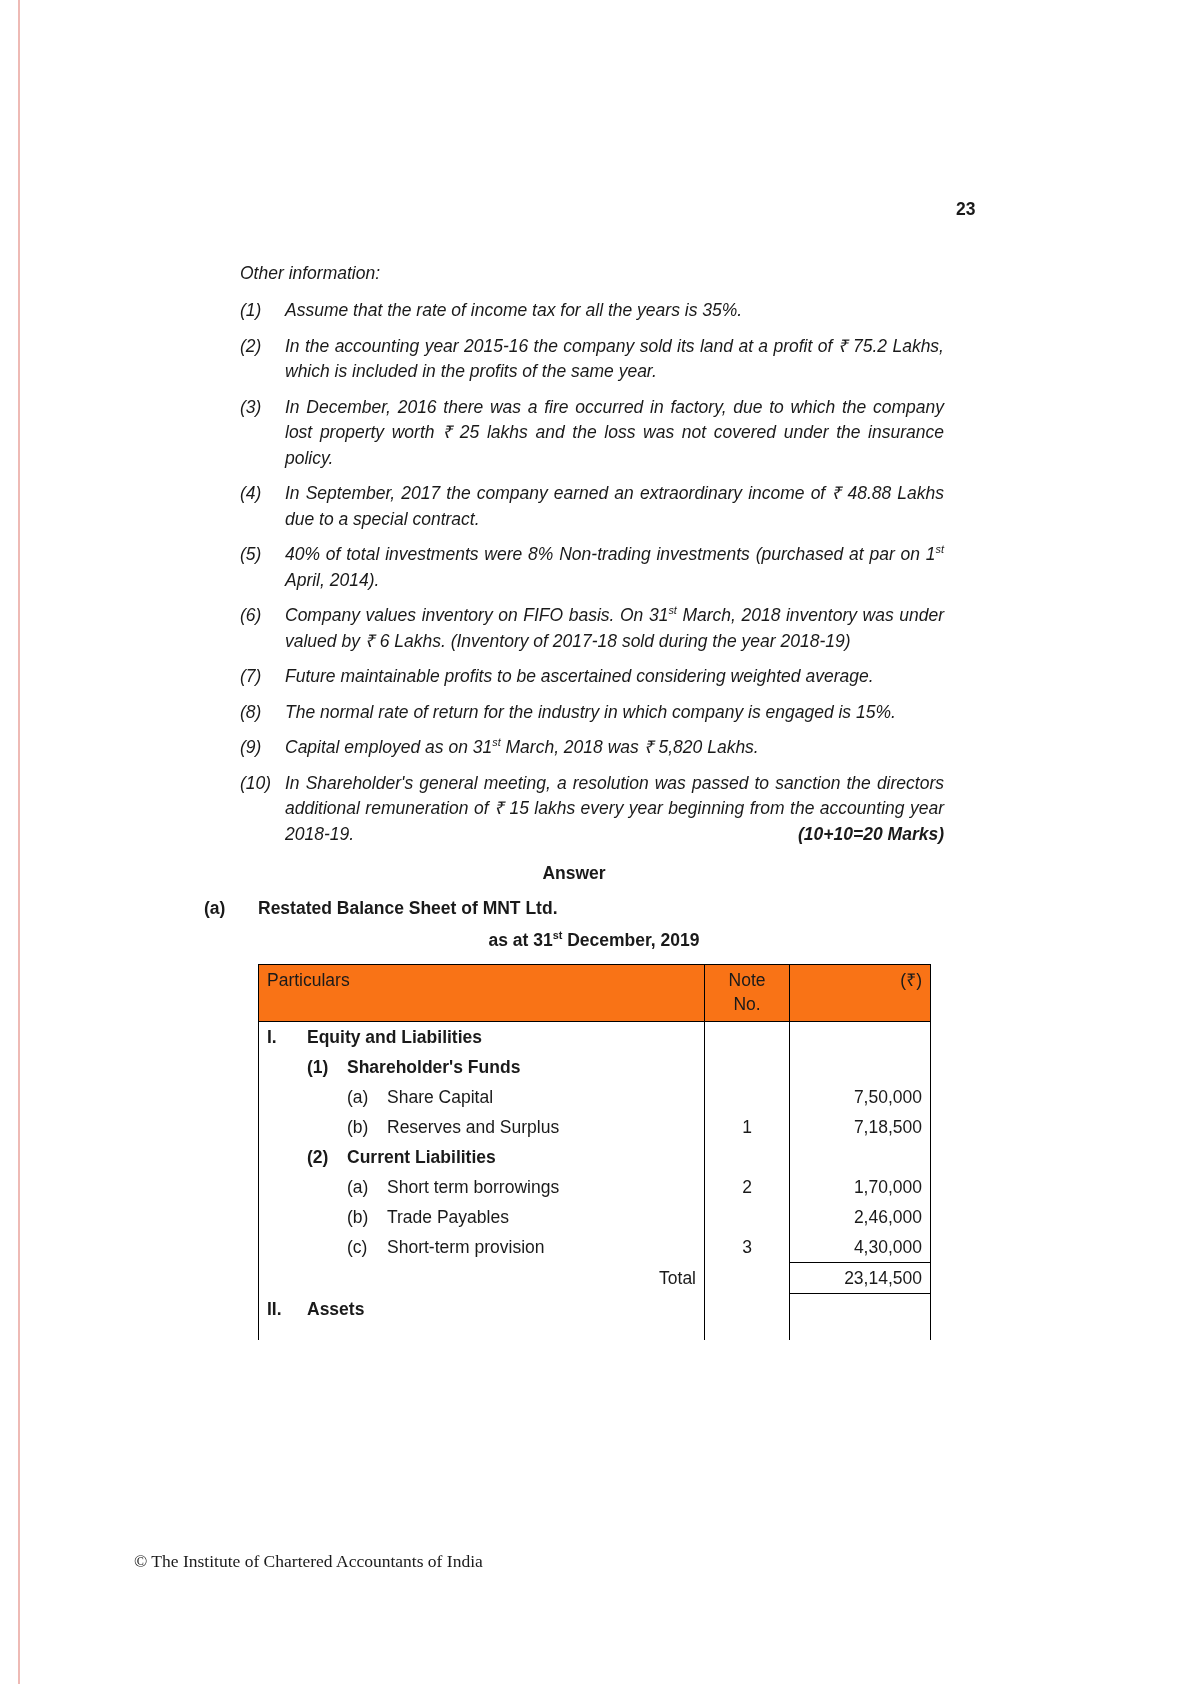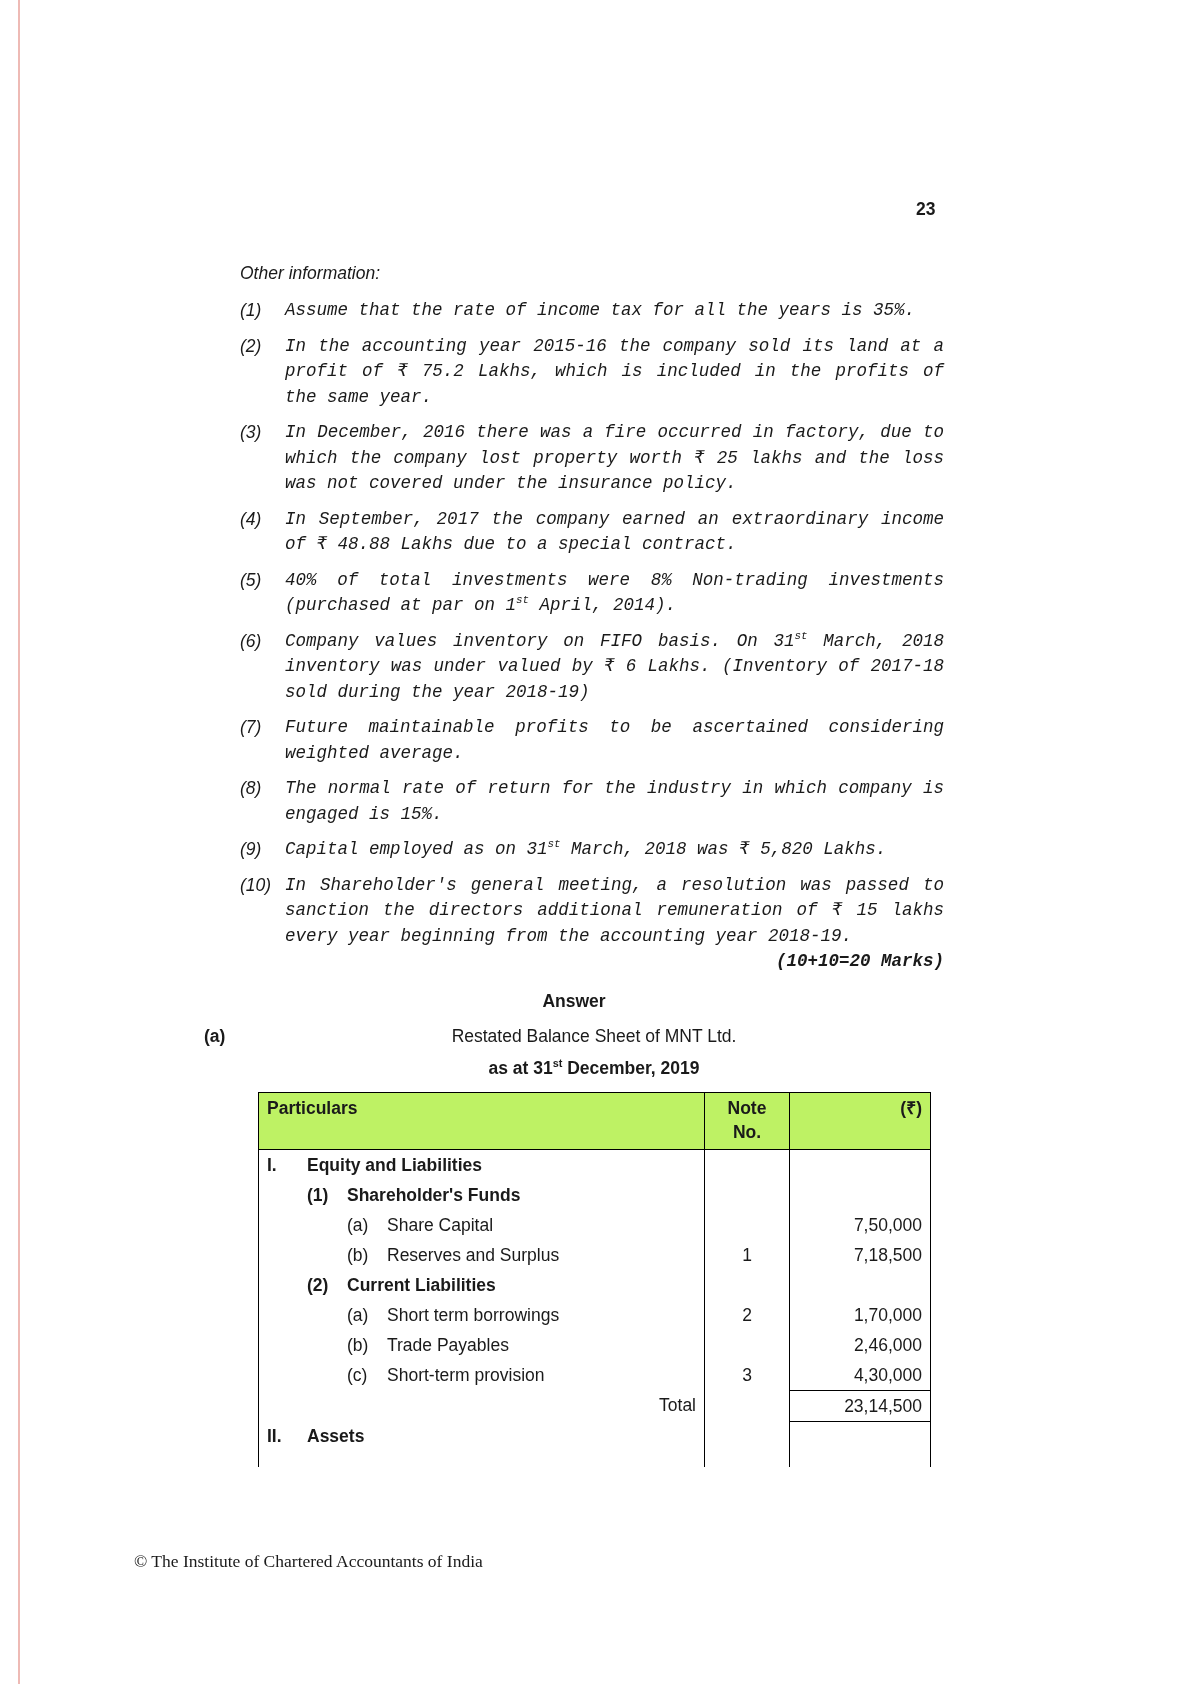--- a/index.html
+++ b/index.html
@@ -22,57 +22,56 @@
   .header-row {
     position: absolute;
     top: 199px; left: 240px; width: 700px;
     text-align: center;
     font-weight: bold;
     font-size: 17.5px;
     white-space: pre;
   }
   .page-number {
     position: absolute;
-    top: 199px; left: 916px;
+    top: 199px; left: 956px;
     font-weight: bold;
     font-size: 17.5px;
   }
   .body {
     position: absolute;
     top: 263px; left: 240px; width: 704px;
     font-size: 17.5px;
   }
   .other-heading {
     font-style: italic;
     margin-bottom: 14px;
   }
   .info-item {
     display: flex;
     font-style: italic;
     line-height: 25.5px;
     margin-bottom: 10px;
   }
   .info-item .num { flex: 0 0 45px; }
-  .info-item .txt { flex: 1; text-align: justify; font-family: Liberation Mono, monospace; }
+  .info-item .txt { flex: 1; text-align: justify; }
   .info-item .txt::after { content: ""; display: block; clear: both; }
   .marks { float: right; font-weight: bold; }
   sup { font-size: 0.62em; vertical-align: super; line-height: 0; }
   .answer-label {
     font-weight: bold;
     margin-left: -36px;
     margin-top: 16px;
     text-align: center;
   }
   .answer-row { margin-top: 14px; position: relative; }
   .part-label { position: absolute; left: -36px; top: 0; font-weight: bold; }
   .bs-title {
     display: block;
     width: 672px; margin-left: 18px;
-    text-align: center;
-    font-weight: normal;
+    font-weight: bold;
   }
   .bs-subtitle {
     width: 672px; margin-left: 18px; margin-top: 11px;
     text-align: center;
     font-weight: bold;
   }
   table.bs-table {
     border-collapse: collapse;
     table-layout: fixed;
     width: 672px;
@@ -86,23 +85,23 @@
   .bs-table col.c3 { width: 141px; }
   .bs-table th, .bs-table td {
     border-left: 1.5px solid #000;
     border-right: 1.5px solid #000;
     font-size: 17.5px;
     padding: 3px 8px;
     line-height: 24px;
     vertical-align: top;
   }
   .bs-table thead th {
-    background: #bef264;
+    background: #f97316;
     border-bottom: 1.5px solid #000;
-    font-weight: bold;
+    font-weight: normal;
     padding-bottom: 5px;
   }
   .bs-table thead th.h1 { text-align: left; }
   .bs-table thead th.h2 { text-align: center; }
   .bs-table thead th.h3 { text-align: right; }
   .bs-table td.c2 { text-align: center; }
   .bs-table td.c3 { text-align: right; }
   .cellflex { display: flex; }
   .cellflex .mk { flex: 0 0 40px; }
   .indent0 { padding-left: 0; }

